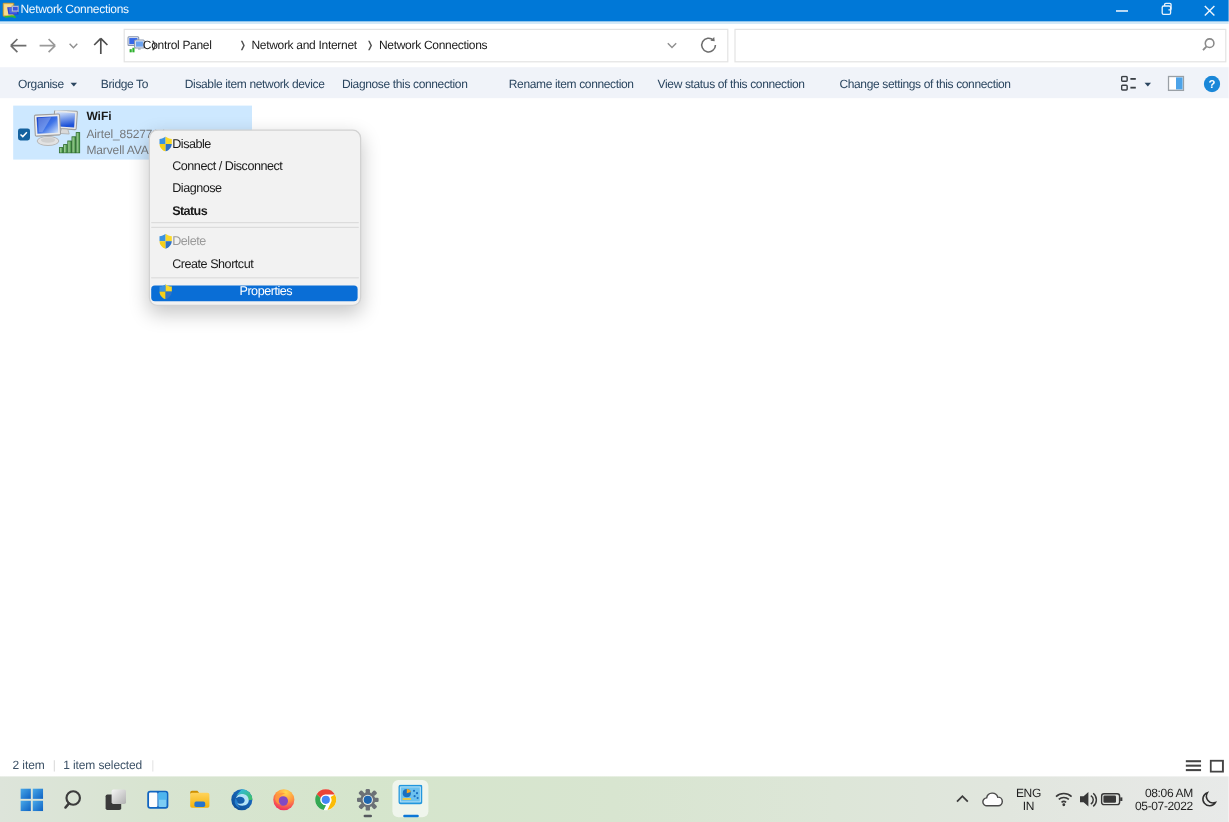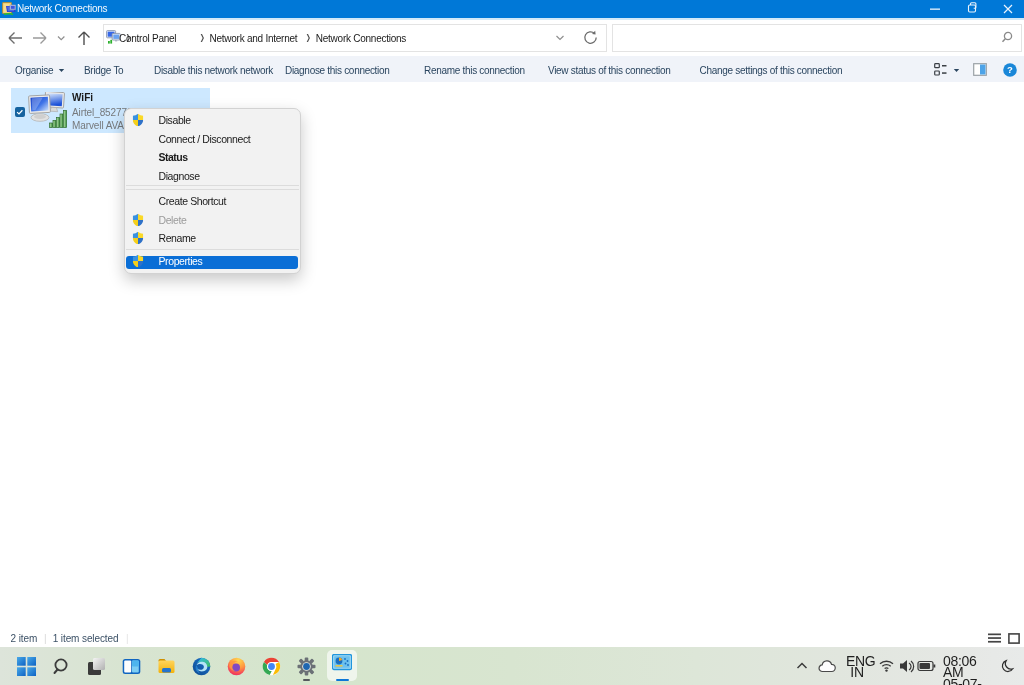--- a/index.html
+++ b/index.html
@@ -18,31 +18,31 @@
   .titem { position:absolute; top:64.5px; font-size:10px; letter-spacing:-0.3px; color:#2b4660; white-space:nowrap; }
   .content { position:absolute; left:0; top:82px; width:1024px; height:547px; background:#fff; }
   .wifi { position:absolute; left:11px; top:87.5px; width:199px; height:45.5px; background:#cde8ff; }
   .cbx { position:absolute; left:15px; top:107px; width:9.5px; height:9.5px; background:#15629f; border-radius:2px; overflow:hidden; }
   .cbx svg { display:block; }
   .nname { position:absolute; left:72px; top:91.5px; font-size:10px; font-weight:bold; color:#1a1a1a; white-space:nowrap; }
   .nsub { position:absolute; left:72px; font-size:10px; letter-spacing:-0.1px; color:#76797c; white-space:nowrap; }
   .menu { position:absolute; left:123.5px; top:108px; width:177px; background:#f2f2f2; border:1px solid #d2d2d2; border-radius:7px; box-shadow:0 6px 16px rgba(0,0,0,0.22); padding:2.3px 0; }
   .mi { position:relative; height:18.4px; display:flex; align-items:center; font-size:10.5px; letter-spacing:-0.4px; color:#1a1a1a; }
   .mi .ico { position:absolute; left:7px; top:50%; transform:translateY(-50%); width:12px; height:13px; }
-  .mi .lbl { margin-left:34px; position:relative; }
+  .mi .lbl { margin-left:19px; position:relative; }
   .mi.dis { color:#9b9b9b; }
   .msep { height:1px; background:#dcdcdc; margin:1.8px 1px; }
   .mi.hl .bar { position:absolute; left:1.5px; right:2px; top:4px; bottom:1.2px; background:#0a6ed6; border-radius:3px; }
-  .mi.hl { color:#fff; }
+  .mi.hl { color:#fff;justify-content:center; }
   .sbartxt { position:absolute; top:632.5px; font-size:10px; letter-spacing:-0.1px; color:#3c5166; }
   .taskbar { position:absolute; left:0; top:647px; width:1024px; height:38px;
     background:linear-gradient(90deg,#dde4da 0%,#d8e4d1 12%,#d5e5cc 30%,#d8e5d0 50%,#dde6d8 68%,#e1e6de 82%,#e6e8e5 94%,#e8eae9 100%); }
   .tbicons { position:absolute; left:17px; top:647px; height:38px; display:flex; align-items:center; }
   .tico { width:19px; height:19px; margin-right:16px; position:relative; }
-  .traytxt { position:absolute; font-size:14px; letter-spacing:-0.3px; color:#1f1f1f; line-height:11.5px; }
+  .traytxt { position:absolute; font-size:10px; letter-spacing:-0.3px; color:#1f1f1f; line-height:11.5px; }
 </style>
 </head>
 <body>
 
 <div class="titlebar">
   <svg class="abs" style="left:2px;top:2px" width="14" height="14" viewBox="0 0 14 14">
     <rect x="0.5" y="0.5" width="9" height="11" rx="0.5" fill="#e8c56a" stroke="#b28c2f" stroke-width="0.8"></rect>
     <rect x="1.5" y="1.6" width="7" height="9" fill="#f5dc8e"></rect>
     <polygon points="4,4 12,4 13.5,10 5,10" fill="#2b3fd0"></polygon>
     <polygon points="5,4.6 11.2,4.6 12.3,9.2 6,9.2" fill="#4a66e8"></polygon>
@@ -100,23 +100,23 @@
   <circle cx="8" cy="6" r="3.6" stroke="#8a8a8a" stroke-width="1.3" fill="none"></circle>
   <path d="M5.3 8.8 L2.5 11.8" stroke="#8a8a8a" stroke-width="1.5"></path>
 </svg>
 
 <div class="toolbar"></div>
 <span class="titem" style="left:15px">Organise</span>
 <svg class="abs" style="left:57.5px;top:68px" width="7" height="5" viewBox="0 0 7 5">
     <path d="M0.8 1 L3.5 4 L6.2 1 Z" fill="#2b4660"></path>
   </svg>
 <span class="titem" style="left:84px">Bridge To</span>
-<span class="titem" style="left:154px">Disable this network network</span>
+<span class="titem" style="left:154px">Disable item network device</span>
 <span class="titem" style="left:285px">Diagnose this connection</span>
-<span class="titem" style="left:424px">Rename this connection</span>
+<span class="titem" style="left:424px">Rename item connection</span>
 <span class="titem" style="left:548px">View status of this connection</span>
 <span class="titem" style="left:699.5px">Change settings of this connection</span>
 <svg class="abs" style="left:934px;top:63px" width="13" height="13" viewBox="0 0 13 13">
   <rect x="0.7" y="0.7" width="4.6" height="4" rx="0.8" fill="none" stroke="#3a3f45" stroke-width="1.2"></rect>
   <rect x="0.7" y="8" width="4.6" height="4" rx="0.8" fill="none" stroke="#3a3f45" stroke-width="1.2"></rect>
   <rect x="8" y="2" width="4.5" height="1.5" fill="#3a3f45"></rect>
   <rect x="8" y="9.3" width="4.5" height="1.5" fill="#3a3f45"></rect>
 </svg>
 <svg class="abs" style="left:953px;top:68px" width="7" height="5" viewBox="0 0 7 5">
     <path d="M0.8 1 L3.5 4 L6.2 1 Z" fill="#2b4660"></path>
@@ -190,52 +190,41 @@
             <rect x="10" y="0" width="10" height="11" fill="#fad928"></rect>
             <rect x="0" y="11" width="10" height="11" fill="#f5cf1b"></rect>
             <rect x="10" y="11" width="10" height="11" fill="#2f72c8"></rect>
           </g>
         </svg></span>
       <span class="lbl">Disable</span>
     </div>
   <div class="mi">
       <span class="lbl">Connect / Disconnect</span>
     </div>
+  <div class="mi">
+      <span class="lbl">Diagnose</span>
+    </div>
   <div class="mi" style="font-weight:bold;letter-spacing:-0.5px">
       <span class="lbl">Status</span>
     </div>
-  <div class="mi">
-      <span class="lbl">Diagnose</span>
-    </div>
   <div class="msep" style="margin:0.3px 1px 3.3px"></div>
   <div class="msep"></div>
-  <div class="mi">
-      <span class="lbl">Create Shortcut</span>
-    </div>
   <div class="mi dis">
       <span class="ico"><svg width="12" height="13" viewBox="0 0 20 22">
           <g clip-path="url(#sh)">
             <rect x="0" y="0" width="10" height="11" fill="#3a92e0"></rect>
             <rect x="10" y="0" width="10" height="11" fill="#fad928"></rect>
             <rect x="0" y="11" width="10" height="11" fill="#f5cf1b"></rect>
             <rect x="10" y="11" width="10" height="11" fill="#2f72c8"></rect>
           </g>
         </svg></span>
       <span class="lbl">Delete</span>
     </div>
   <div class="mi">
-      <span class="ico"><svg width="12" height="13" viewBox="0 0 20 22">
-          <g clip-path="url(#sh)">
-            <rect x="0" y="0" width="10" height="11" fill="#3a92e0"></rect>
-            <rect x="10" y="0" width="10" height="11" fill="#fad928"></rect>
-            <rect x="0" y="11" width="10" height="11" fill="#f5cf1b"></rect>
-            <rect x="10" y="11" width="10" height="11" fill="#2f72c8"></rect>
-          </g>
-        </svg></span>
-      <span class="lbl">Rename</span>
+      <span class="lbl">Create Shortcut</span>
     </div>
   <div class="msep"></div>
   <div class="mi hl">
       <span class="bar"></span>
       <span class="ico"><svg width="12" height="13" viewBox="0 0 20 22">
           <g clip-path="url(#sh)">
             <rect x="0" y="0" width="10" height="11" fill="#3a92e0"></rect>
             <rect x="10" y="0" width="10" height="11" fill="#fad928"></rect>
             <rect x="0" y="11" width="10" height="11" fill="#f5cf1b"></rect>
             <rect x="10" y="11" width="10" height="11" fill="#2f72c8"></rect>
@@ -393,16 +382,16 @@
 <svg class="abs" style="left:898px;top:647px" width="17" height="38" viewBox="0 0 17 38">
   <path d="M2 16.5 h3 l4 -3.5 v12 l-4 -3.5 h-3 Z" fill="#383838"></path>
   <path d="M11 16 a4 4 0 0 1 0 7" stroke="#383838" stroke-width="1.2" fill="none"></path>
   <path d="M13 14 a7 7 0 0 1 0 11" stroke="#383838" stroke-width="1.2" fill="none"></path>
 </svg>
 <svg class="abs" style="left:917px;top:647px" width="19" height="38" viewBox="0 0 19 38">
   <rect x="1" y="14.5" width="15" height="9" rx="2" fill="none" stroke="#383838" stroke-width="1.2"></rect>
   <rect x="2.5" y="16" width="10.5" height="6" rx="1" fill="#383838"></rect>
   <rect x="16.5" y="17.5" width="1.8" height="3" fill="#383838"></rect>
 </svg>
-<div class="traytxt" style="left:943px;top:655.5px;width:51px;text-align:left">08:06 AM<br>05-07-2022</div>
+<div class="traytxt" style="left:943px;top:655.5px;width:51px;text-align:right">08:06 AM<br>05-07-2022</div>
 <svg class="abs" style="left:1001px;top:647px" width="14" height="38" viewBox="0 0 14 38">
   <path d="M5.2 13.6 a5.6 5.6 0 1 0 6.6 8.2 a5.6 5.6 0 0 1 -6.6 -8.2 Z" fill="none" stroke="#2f2f2f" stroke-width="1.25"></path>
 </svg>
 
 </body></html>

